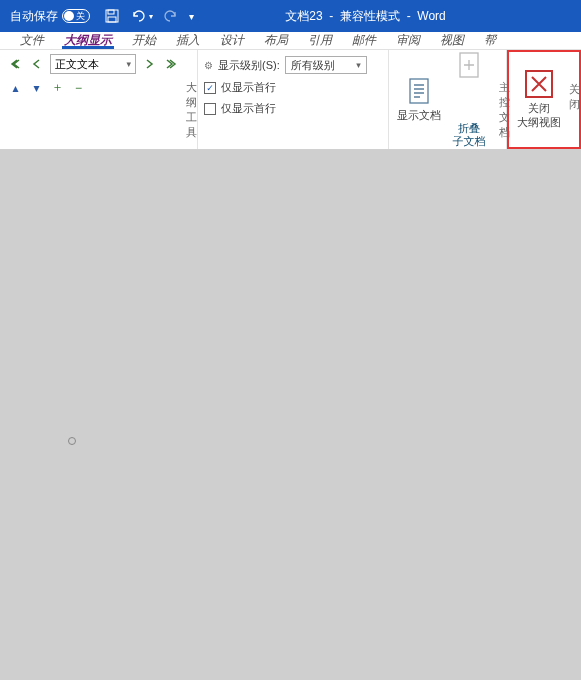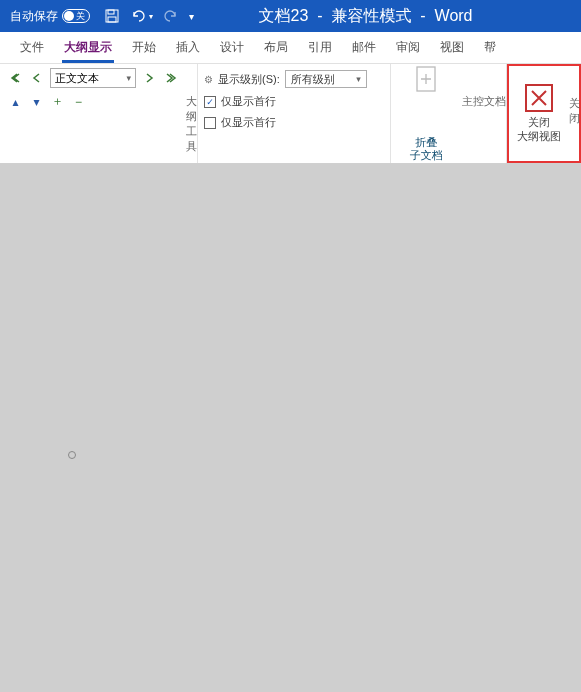--- a/index.html
+++ b/index.html
@@ -6,24 +6,24 @@
     body { width: 581px; height: 692px; background: #fff; font-size: 12px; overflow: hidden; }
     
     
     .titlebar { height: 32px; background: #185ABD; color: #fff; display: flex; align-items: center; padding: 0 4px; }
     .autosave { display: flex; align-items: center; gap: 4px; margin-left: 6px; }
     .toggle { width: 28px; height: 14px; border: 1px solid #fff; border-radius: 8px; display: flex; align-items: center; position: relative; }
     .toggle-knob { width: 10px; height: 10px; background: #fff; border-radius: 50%; margin-left: 1px; }
     .toggle-txt { font-size: 9px; margin-left: 2px; }
     .qat { display: flex; gap: 10px; margin-left: 14px; align-items: center; }
     .qat-btn { color: #fff; cursor: pointer; display: flex; align-items: center; }
-    .doc-title { flex: 1; text-align: center; font-size: 16px; margin-left: -40px; }
-    
-    
-    .ribbon-tabs { height: 32px; background: #fff; border-bottom: 1px solid #e1e1e1; display: flex; align-items: stretch; padding-left: 10px; }
+    .doc-title { flex: 1; text-align: center; font-size: 12px; margin-left: -40px; }
+    
+    
+    .ribbon-tabs { height: 18px; background: #fff; border-bottom: 1px solid #e1e1e1; display: flex; align-items: stretch; padding-left: 10px; font-style: italic; }
     .ribbon-tab { padding: 0 10px; display: flex; align-items: center; color: #505050; cursor: pointer; font-size: 12px; position: relative; }
     .ribbon-tab.active { color: #701a75; font-weight: 600; }
     .ribbon-tab.active::after { content: ""; position: absolute; left: 8px; right: 8px; bottom: 0; height: 3px; background: #185ABD; }
     
     
     .ribbon { display: flex; height: 100px; border-bottom: 1px solid #d0d0d0; background: #fff; }
     .grp { display: flex; flex-direction: row; border-right: 1px solid #e3e3e3; }
     .grp-body { flex: 1; padding: 4px 6px; display: flex; flex-direction: column; gap: 3px; }
     .grp-label { text-align: left; font-size: 11px; color: #666; padding: 2px 0 3px; margin-top: 28px; }
     
@@ -164,20 +164,29 @@
       <div class="opt-row">
         <span class="chk"></span>
         <span>仅显示首行</span>
       </div>
     </div>
     <div class="grp-label">&nbsp;</div>
   </div>
 
   <div class="grp" style="width:118px">
     <div class="grp-body" style="flex-direction:row;align-items:center;justify-content:center;gap:2px">
+      <div class="big-btn">
+        <span class="icn">
+          <svg width="24" height="28" fill="none" stroke="#5a7f9c" stroke-width="1.3">
+              <rect x="3" y="2" width="18" height="24"></rect>
+              <path d="M7 8h10M7 12h10M7 16h10M7 20h6"></path>
+            </svg>
+        </span>
+        <span class="lbl">显示文档</span>
+      </div>
       <div class="big-btn disabled">
         <span class="icn">
           <svg width="24" height="28" fill="none" stroke="#bbb" stroke-width="1.3">
               <rect x="3" y="2" width="18" height="24"></rect>
               <path d="M7 14h10M12 9v10"></path>
             </svg>
         </span>
         <span class="lbl"><span>折叠</span><br><span>子文档</span></span>
       </div>
     </div>

